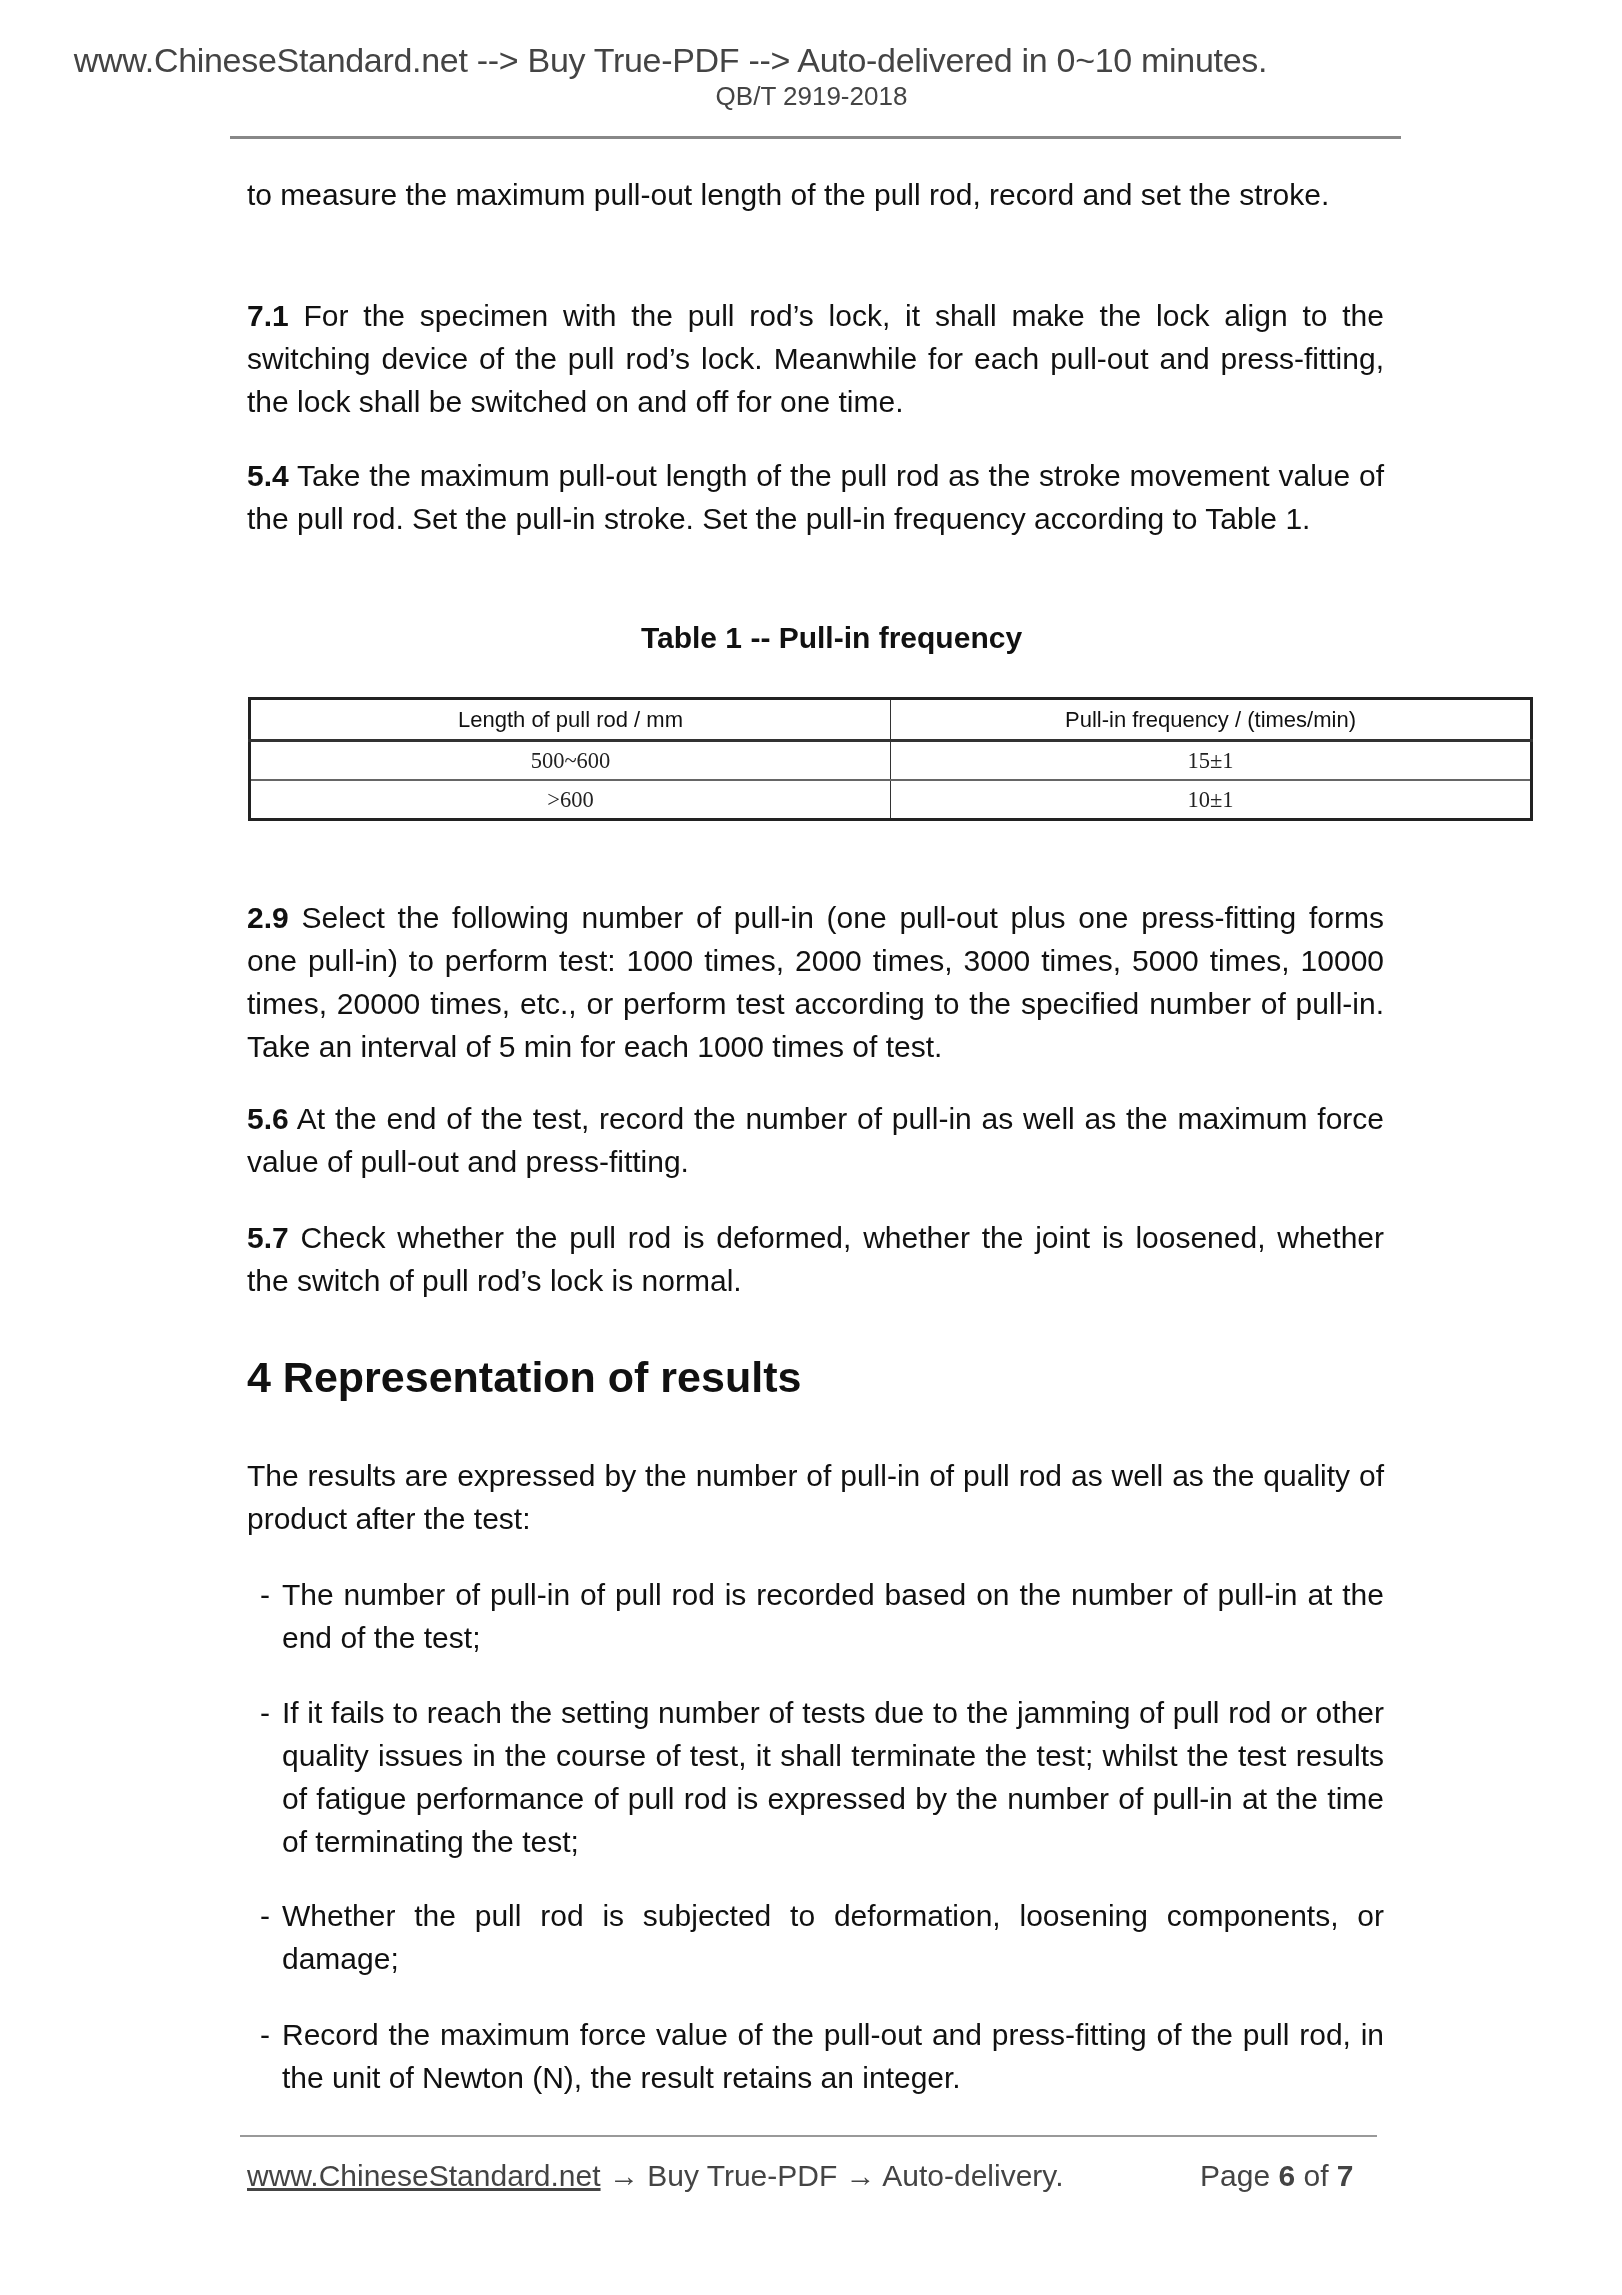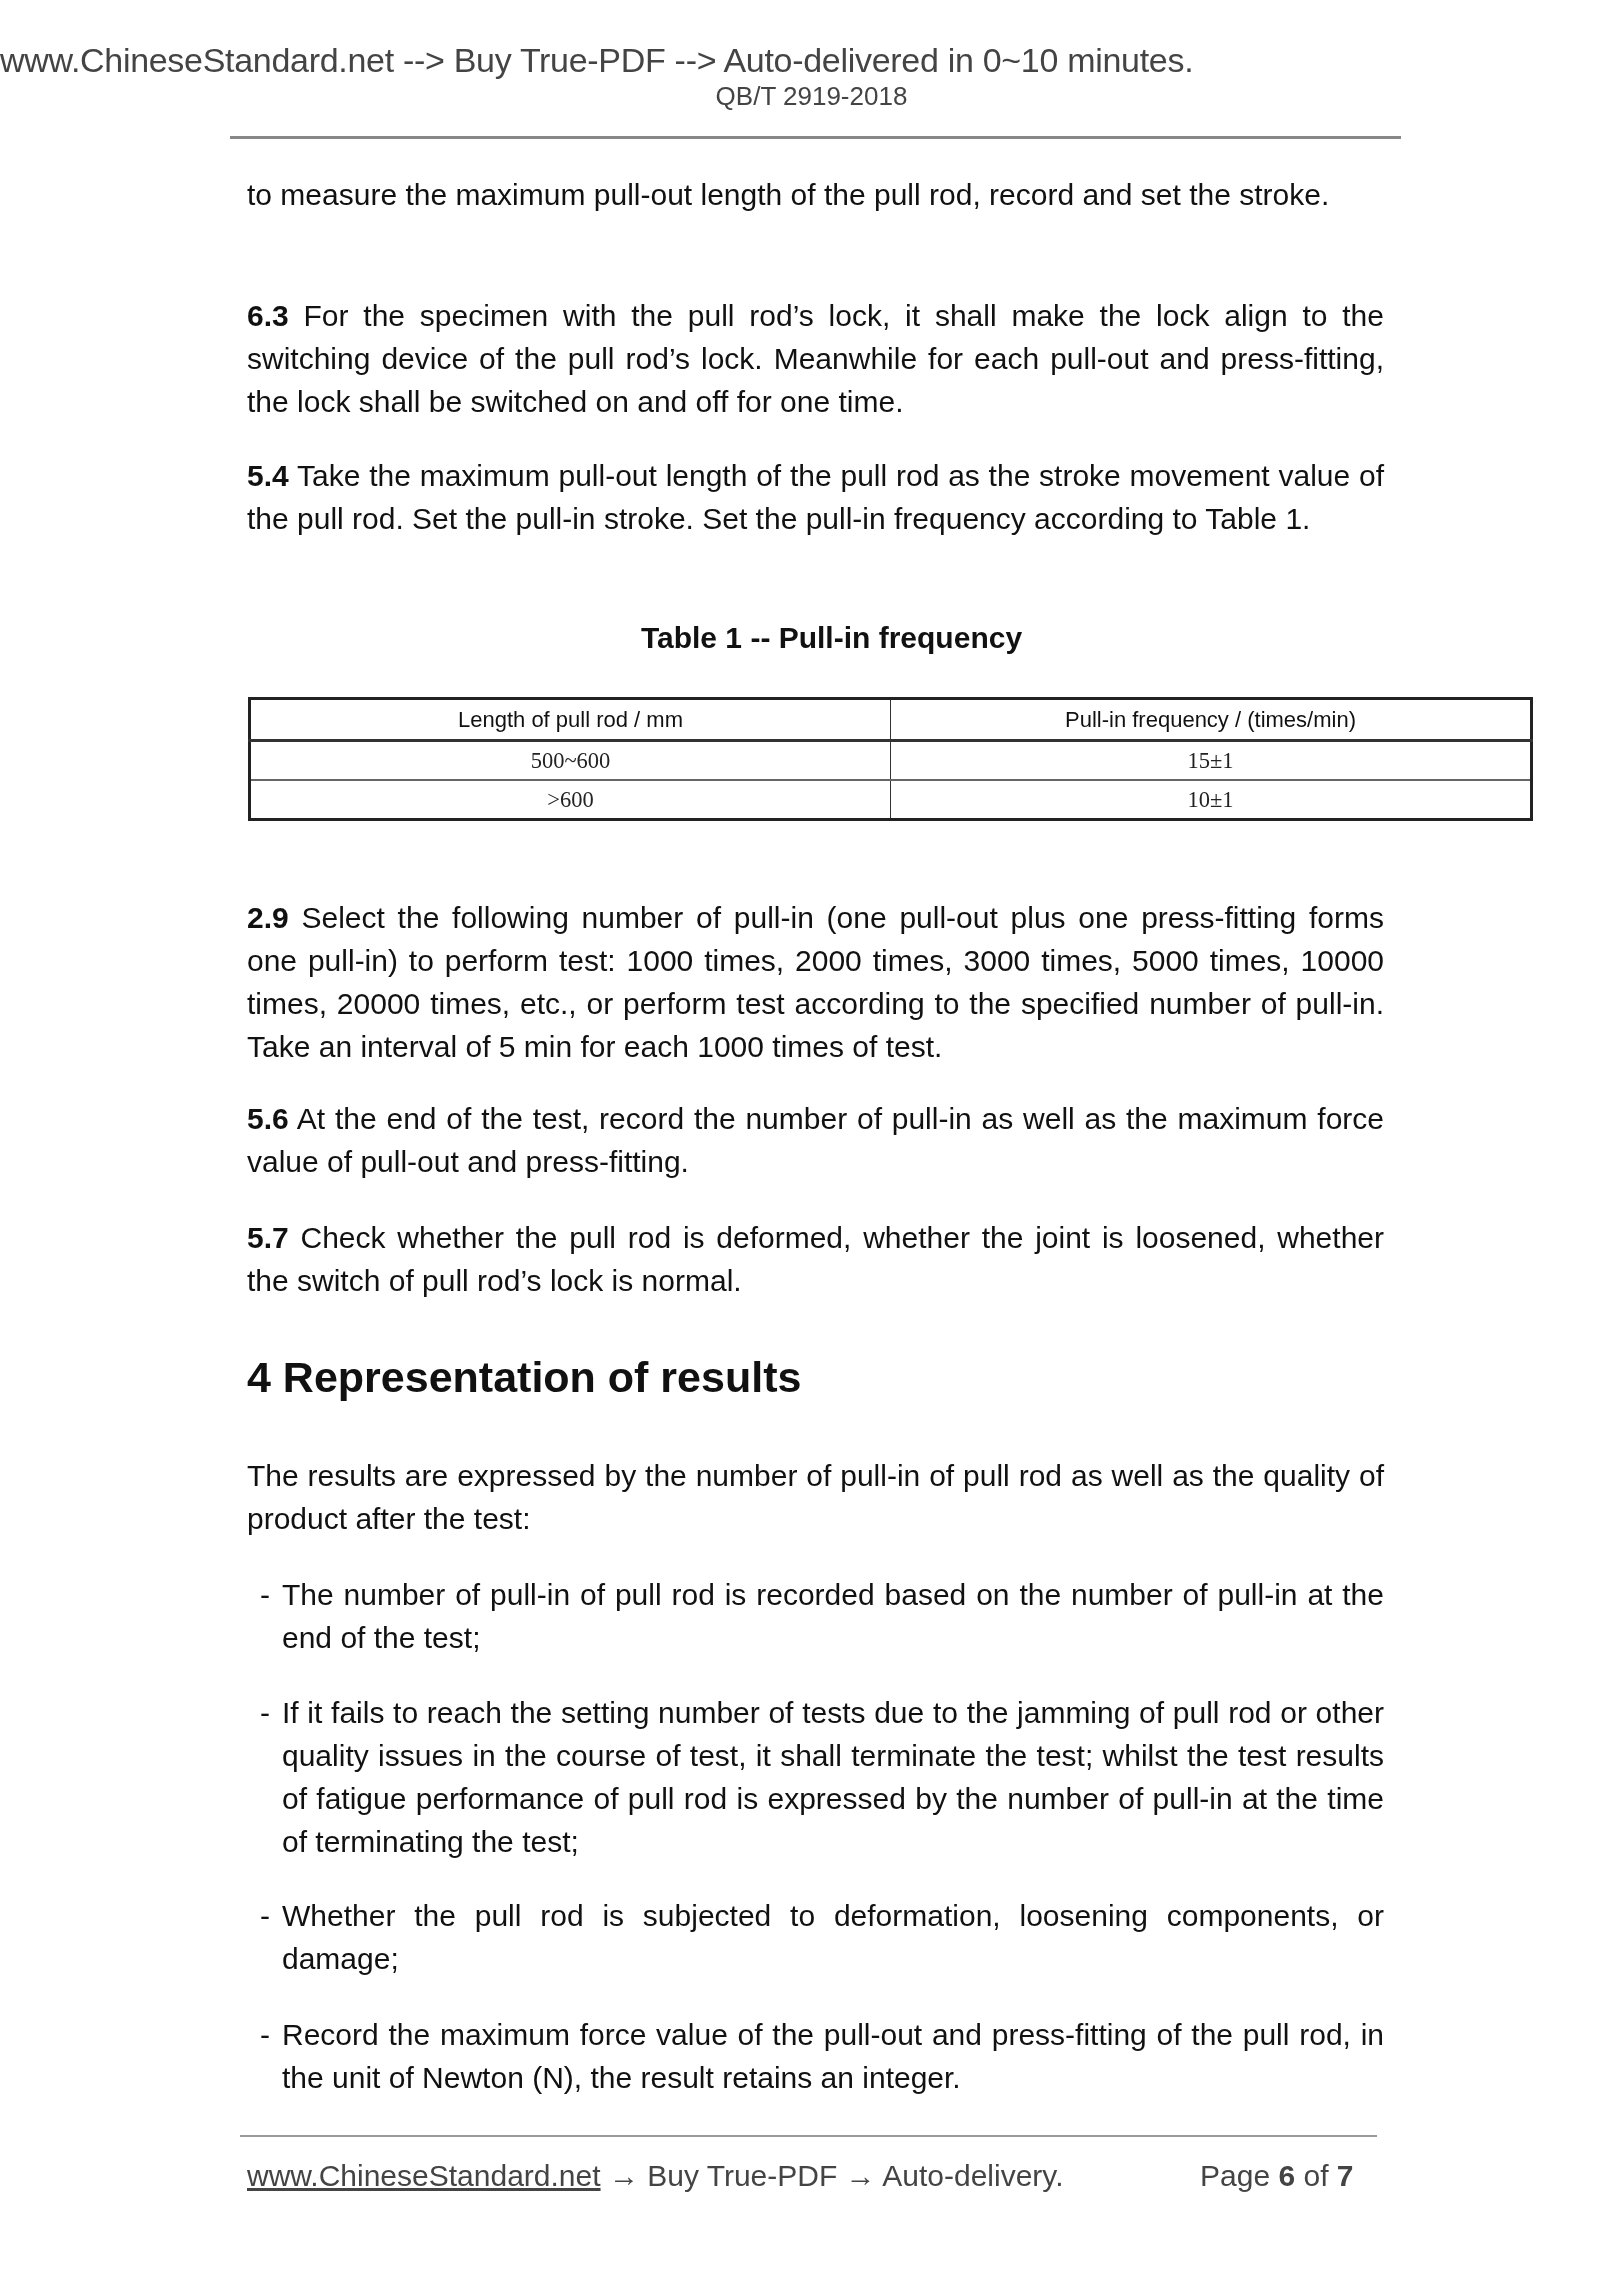--- a/index.html
+++ b/index.html
@@ -1,17 +1,17 @@
 <!DOCTYPE html>
 <html style="font-size:13.3px"><head>
 <meta charset="utf-8">
 <style>
   html, body { margin:0; padding:0; background:#ffffff; }
   body { width:1623px; height:2295px; position:relative; font-family:"Liberation Sans", sans-serif; color:#111; overflow:hidden; }
-  .hdr-main { position:absolute; left:0; width:1341px; top:43px; font-size:34px; color:#444; letter-spacing:-0.3px; line-height:1; }
+  .hdr-main { position:absolute; left:0; width:1341px; top:43px; text-align:center; font-size:34px; color:#444; letter-spacing:-0.3px; line-height:1; }
   .hdr-sub { position:absolute; left:0; width:1623px; top:83px; text-align:center; font-size:26px; color:#444; line-height:1; }
   .hdr-rule { position:absolute; left:230px; width:1171px; top:136px; height:2.5px; background:#888; }
   p { margin:0; text-align:justify; }
   .para { position:absolute; left:247px; width:1137px; font-size:30px; line-height:43px; text-align:justify; }
   .b { font-weight:bold; }
   .caption { position:absolute; left:263px; width:1137px; top:617px; text-align:center; font-weight:bold; font-size:30px; line-height:42px; }
   table.t1 { position:absolute; left:248px; top:697px; width:1285px; border-collapse:collapse; border:3.3px solid #222; font-family:"Liberation Serif", serif; }
   table.t1 th { font-family:"Liberation Sans", sans-serif; font-weight:normal; font-size:22px; height:37px; border-bottom:3.3px solid #333; border-right:1.7px solid #333; color:#111; }
   table.t1 td { text-align:center; font-size:22.5px; height:35px; border-bottom:2.5px solid #666; border-right:1.7px solid #333; color:#222; }
   table.t1 tr:last-child td { border-bottom:none; }
@@ -27,21 +27,21 @@
 </style>
 </head>
 <body>
 
 <div class="hdr-main">www.ChineseStandard.net --&gt; Buy True-PDF --&gt; Auto-delivered in 0~10 minutes.</div>
 <div class="hdr-sub">QB/T 2919-2018</div>
 <div class="hdr-rule"></div>
 
 <p class="para" style="top:173px;">to measure the maximum pull-out length of the pull rod, record and set the stroke.</p>
 
-<p class="para" style="top:294px;"><span class="b">6.3</span><span> For the specimen with the pull rod’s lock, it shall make the lock align to the switching device of the pull rod’s lock. Meanwhile for each pull-out and press-fitting, the lock shall be switched on and off for one time.</span></p>
+<p class="para" style="top:294px;"><span class="b">7.1</span><span> For the specimen with the pull rod’s lock, it shall make the lock align to the switching device of the pull rod’s lock. Meanwhile for each pull-out and press-fitting, the lock shall be switched on and off for one time.</span></p>
 
 <p class="para" style="top:454px;"><span class="b">5.4</span><span> Take the maximum pull-out length of the pull rod as the stroke movement value of the pull rod. Set the pull-in stroke. Set the pull-in frequency according to Table 1.</span></p>
 
 <div class="caption">Table 1 -- Pull-in frequency</div>
 
 <table class="t1">
   <thead>
     <tr>
       <th style="width:50%;">Length of pull rod / mm</th>
       <th>Pull-in frequency / (times/min)</th>

